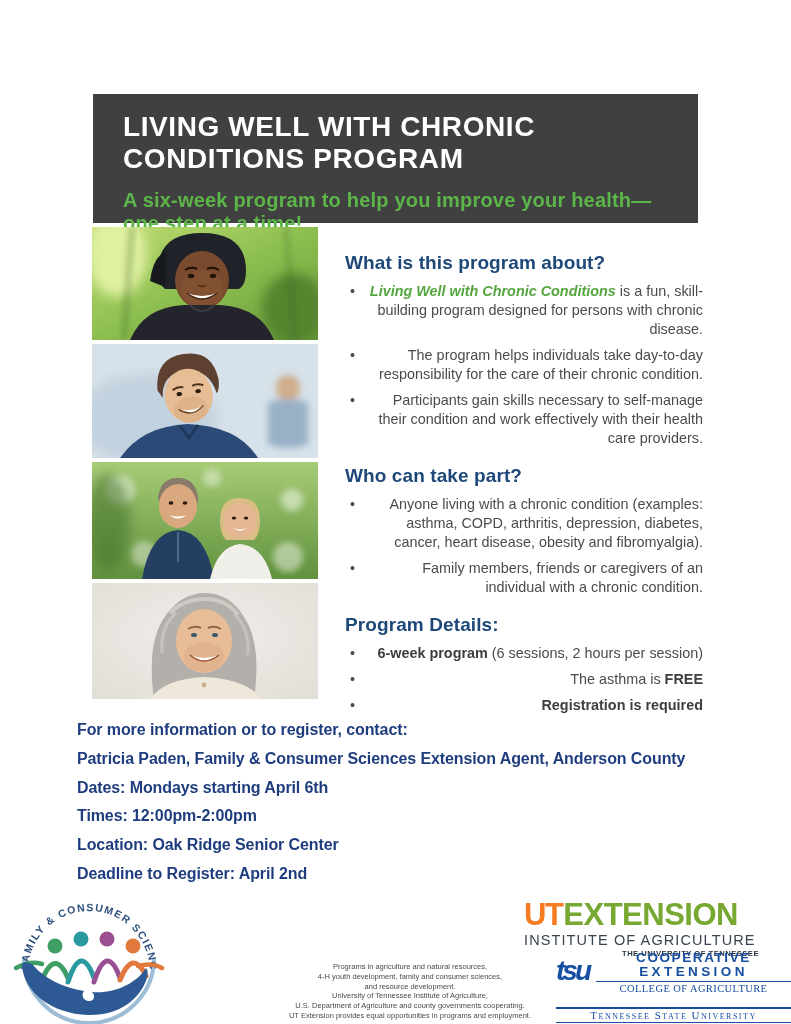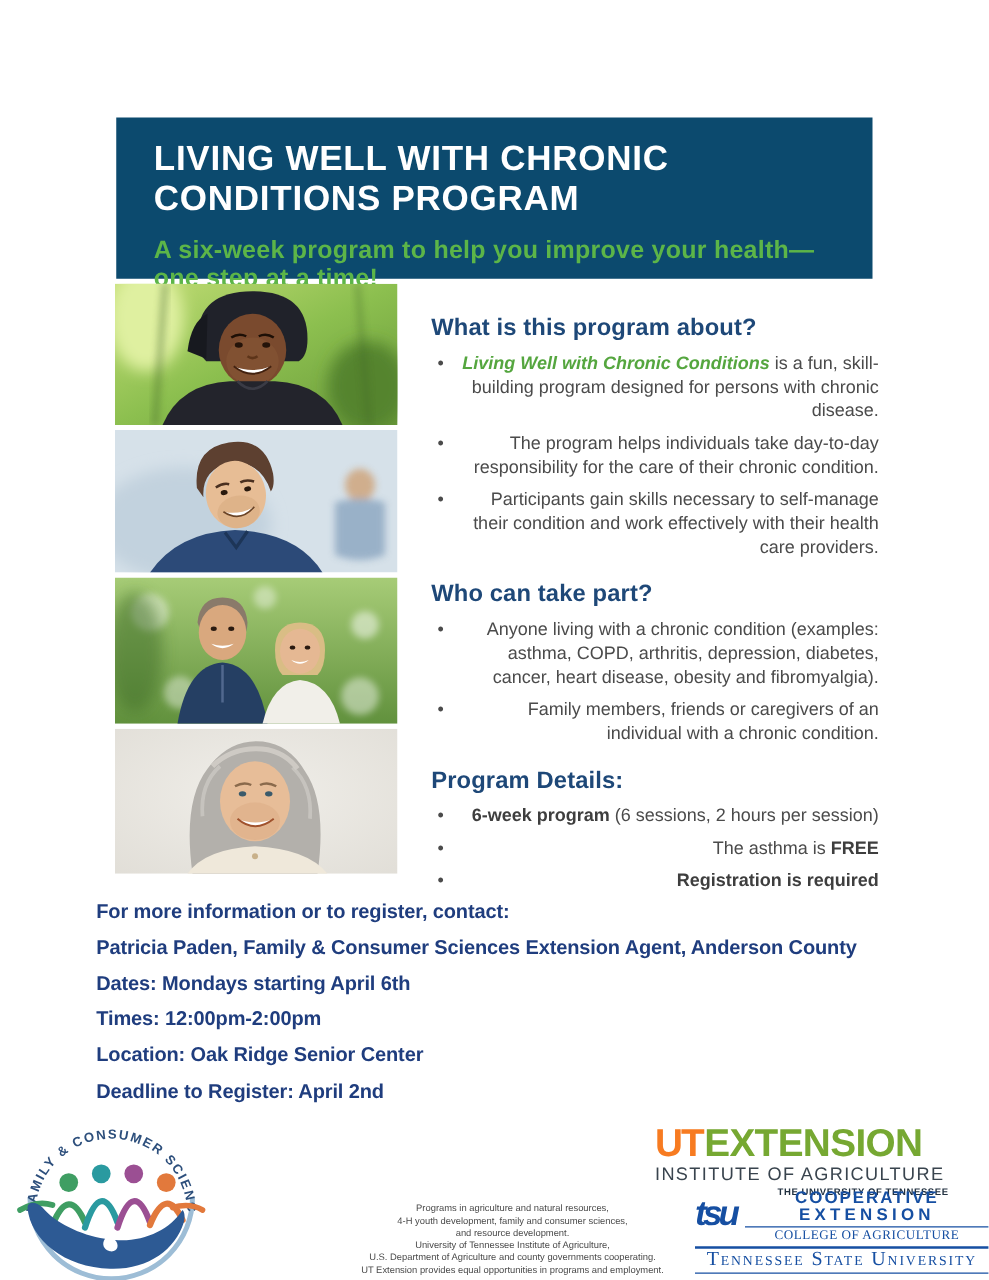--- a/index.html
+++ b/index.html
@@ -1,20 +1,20 @@
 <!DOCTYPE html>
 <html><head>
 <meta charset="utf-8">
 <style>
   html,body{margin:0;padding:0;background:#ffffff;}
   .page{position:relative;width:791px;height:1024px;background:#ffffff;overflow:hidden;
         font-family:"Liberation Sans",sans-serif;}
 
   
-  .banner{position:absolute;left:93px;top:94px;width:605px;height:129px;background:#0c4a6e;
+  .banner{position:absolute;left:93px;top:94px;width:605px;height:129px;background:#404040;
           box-sizing:border-box;padding:17px 28px 12px 30px;}
   .banner .title{color:#ffffff;font-weight:800;font-size:28px;line-height:1.14;letter-spacing:.6px;}
   .banner .subtitle{color:#5CB548;font-size:20px;font-weight:600;margin-top:14px;letter-spacing:.2px;}
 
   
   .photos{position:absolute;left:92px;top:227px;width:226px;}
   .photo{display:block;width:226px;margin-bottom:4px;}
 
   
   .content{position:absolute;left:345px;top:250px;width:358px;color:#4B4B4B;
@@ -45,23 +45,23 @@
 
   .tsulogo{position:absolute;left:556px;top:951px;width:235px;}
   .tsurow{display:flex;align-items:center;gap:7px;}
   .tsumark{font-size:28px;font-weight:900;font-style:italic;color:#164FA2;line-height:.85;
            letter-spacing:-3px;padding-bottom:4px;}
   .tsuright{flex:1;}
   .coop{color:#164FA2;font-weight:800;font-size:13.5px;letter-spacing:1.6px;text-align:center;line-height:1.05;}
   .coopext{color:#164FA2;font-weight:800;font-size:13.5px;letter-spacing:3.4px;text-align:center;line-height:1.05;}
   .college{font-family:"Liberation Serif",serif;font-size:10.5px;color:#164FA2;text-align:center;
            border-top:1.5px solid #164FA2;margin-top:2px;padding-top:1px;letter-spacing:.4px;}
-  .tsuuniv{font-family:"Liberation Serif",serif;font-variant:small-caps;font-size:16px;color:#164FA2;
+  .tsuuniv{font-family:"Liberation Serif",serif;font-variant:small-caps;font-size:11px;color:#164FA2;
            text-align:center;border-top:2px solid #164FA2;border-bottom:1.5px solid #164FA2;
-           margin-top:3px;letter-spacing:1.5px;line-height:1.15;}
+           margin-top:13px;letter-spacing:1.5px;line-height:1.15;}
 </style>
 </head>
 <body>
 
 <div class="page">
 
   <svg width="0" height="0" style="position:absolute">
     <defs>
       <filter id="bl8" x="-60%" y="-60%" width="220%" height="220%">
           <feGaussianBlur stdDeviation="6"></feGaussianBlur>

